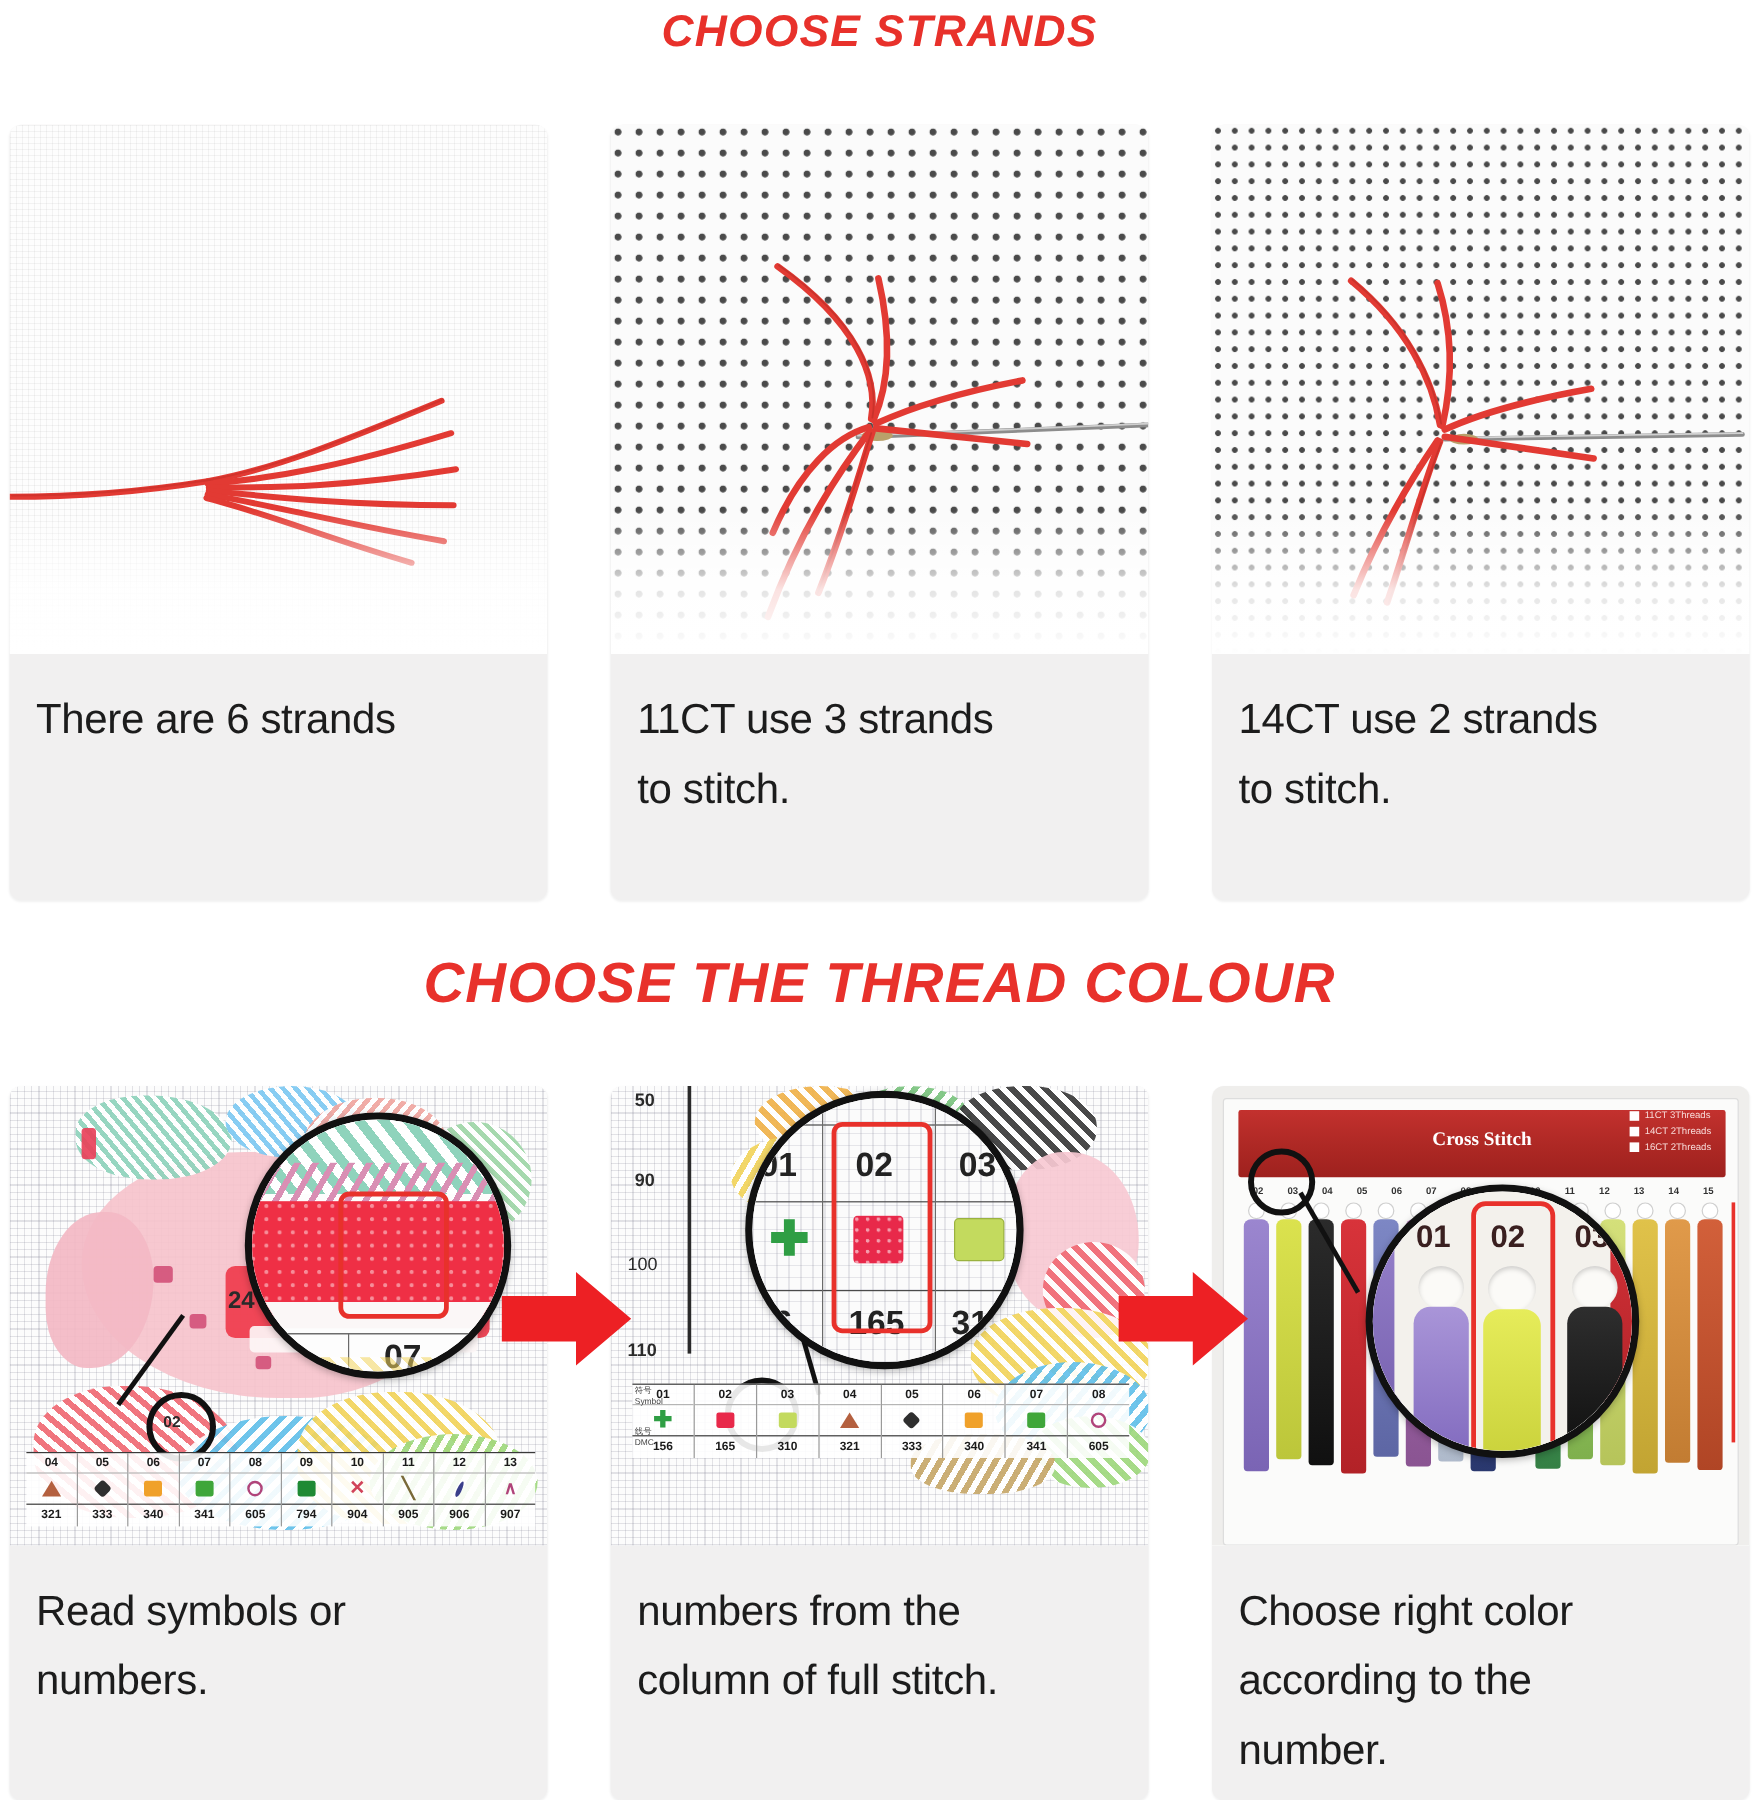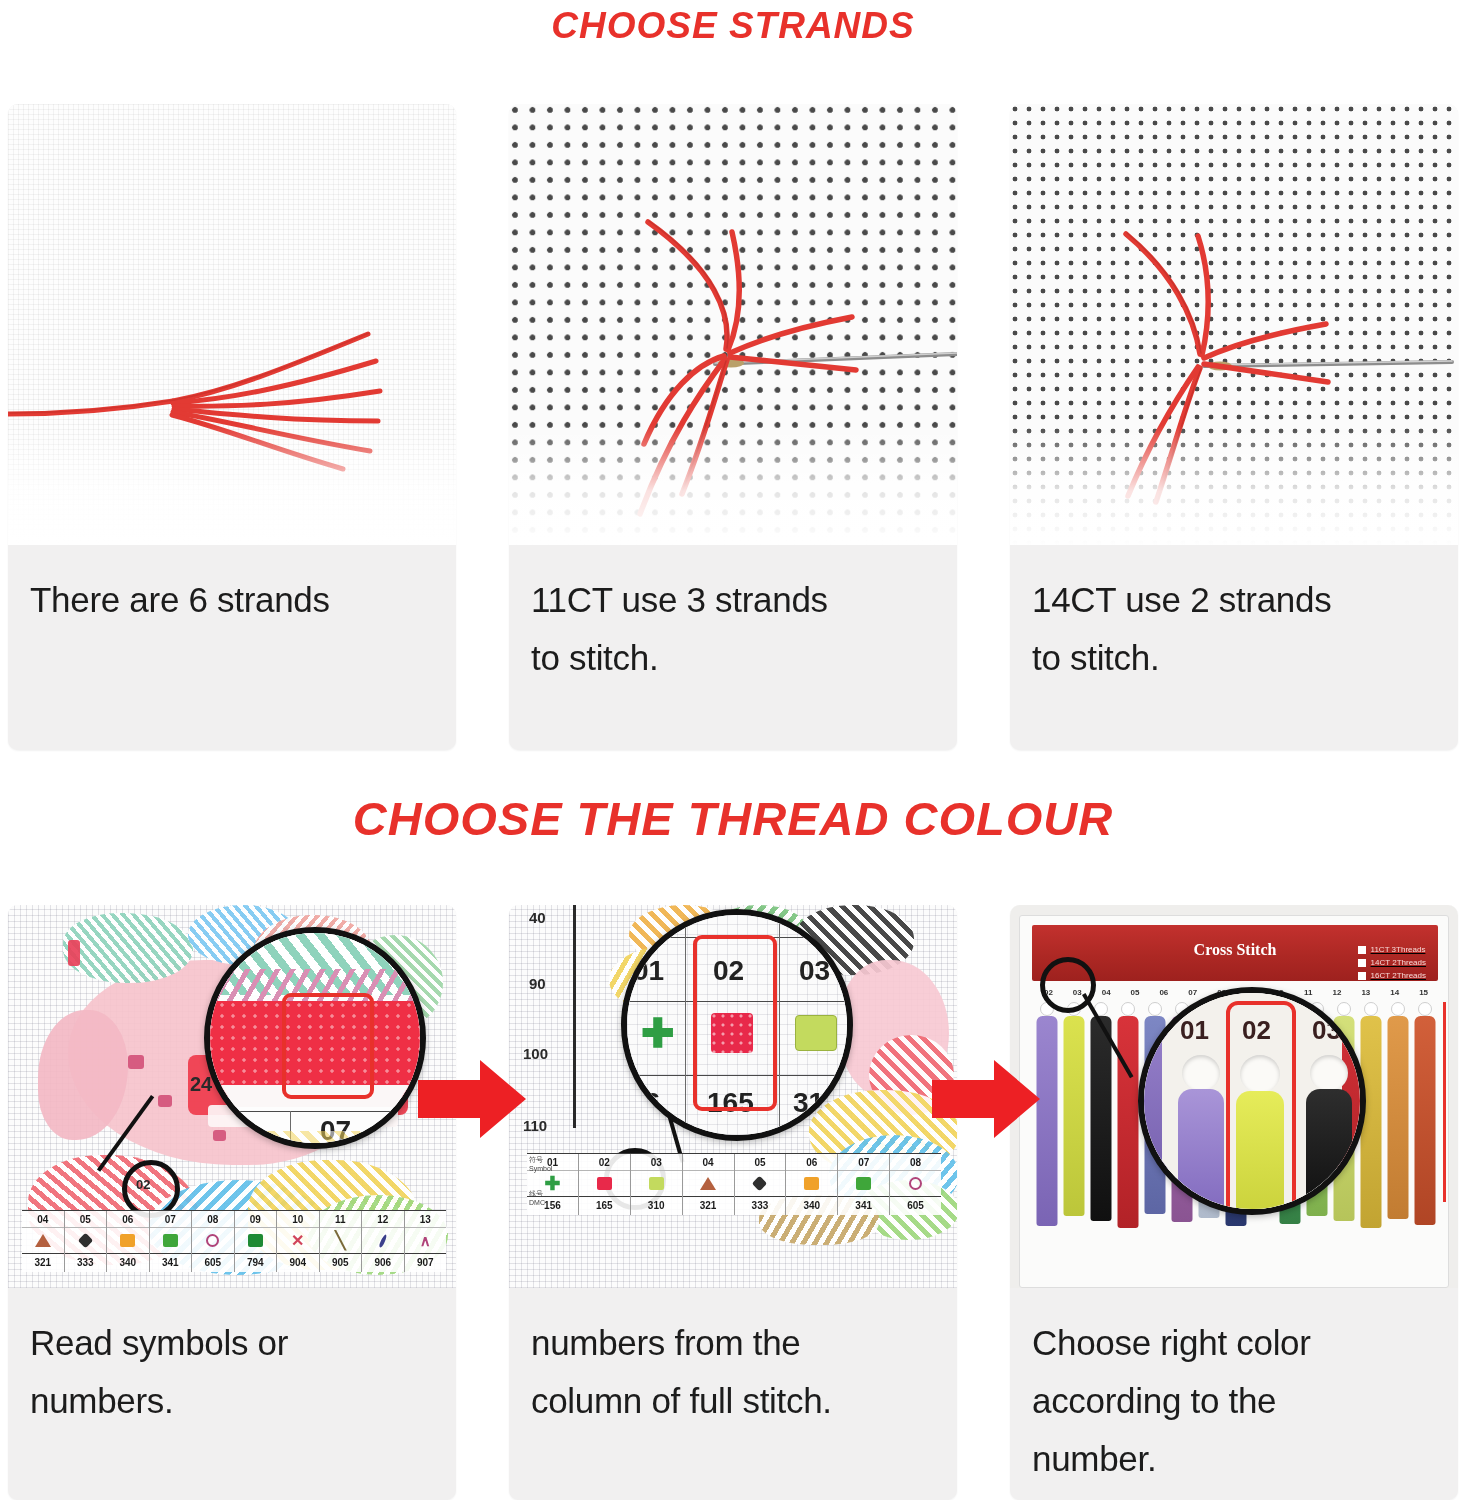--- a/index.html
+++ b/index.html
@@ -160,21 +160,21 @@
   .tc-header {
     position:absolute; left:12px; right:10px; top:9px; height:56px;
     background: linear-gradient(180deg,#c3312e 0%, #ad2824 55%, #9e211e 100%);
     border-radius:2px;
   }
   .tc-header-title {
     position:absolute; left:0; right:0; top:16px;
     text-align:center; color:#fff; font-size:16px; font-weight:bold;
     font-family:"Liberation Serif", serif;
   }
-  .tc-checks { position:absolute; right:12px; top:20px;text-decoration:underline; }
+  .tc-checks { position:absolute; right:12px; top:0; }
   .tc-check-row { display:flex; align-items:center; gap:5px; margin-bottom:4px; }
   .tc-box { width:8px; height:8px; background:#fff; }
   .tc-check-label { color:#f7d9d7; font-size:8px; font-family:"Liberation Sans", sans-serif; }
 
   .tc-numrow { position:absolute; left:14px; right:10px; top:72px; display:flex; }
   .tc-numcell { flex:1; text-align:center; font-size:8px; color:#333; font-weight:bold; }
 
   .tc-skeins { position:absolute; left:14px; right:10px; top:84px; bottom:6px; display:flex; }
   .tc-skein { flex:1; position:relative; }
   .tc-hole { position:absolute; left:50%; top:2px; transform:translateX(-50%); width:14px; height:14px; border-radius:50%; background:#fff; border:1px solid #cfcfcf; }
@@ -420,23 +420,23 @@
         <span class="ln">Read symbols or</span>
         <span class="ln">numbers.</span>
       </div>
     </div>
 
     <div class="card">
       <div class="photo">
         <div class="chart-bg"></div>
 
         <div style="position:absolute; left:64px; top:0; bottom:160px; width:3px; background:#2a2a2a;"></div>
-        <div style="position:absolute; left:20px; top:4px; font-size:15px; font-weight:bold; color:#2a2a2a;">40</div>
+        <div style="position:absolute; left:20px; top:4px; font-size:15px; font-weight:bold; color:#2a2a2a;">50</div>
         <div style="position:absolute; left:20px; top:70px; font-size:15px; font-weight:bold; color:#2a2a2a;">90</div>
-        <div style="position:absolute; left:14px; top:140px; font-size:15px; font-weight:bold; color:#2a2a2a;">100</div>
+        <div style="position:absolute; left:14px; top:140px; font-size:15px; font-weight:normal; color:#2a2a2a;">100</div>
         <div style="position:absolute; left:14px; top:212px; font-size:15px; font-weight:bold; color:#2a2a2a;">110</div>
 
         <div class="chart-art">
           <div class="blob" style="left:120px; top:0px; width:110px; height:60px; background:repeating-linear-gradient(45deg,#f0b24a 0 5px,#fff 5px 10px); border-radius:50%;"></div>
           <div class="blob" style="left:200px; top:0px; width:100px; height:55px; background:repeating-linear-gradient(130deg,#7bc47f 0 5px,#fff 5px 10px); border-radius:50%;"></div>
           <div class="blob" style="left:285px; top:0px; width:120px; height:70px; background:repeating-linear-gradient(45deg,#3a3a3a 0 5px,#fff 5px 10px); border-radius:48%;"></div>
           <div class="blob" style="left:100px; top:40px; width:130px; height:70px; background:repeating-linear-gradient(120deg,#f2d45c 0 5px,#fff 5px 10px); border-radius:50%;"></div>
           <div class="blob" style="left:330px; top:55px; width:110px; height:140px; background:#f7c9d2; border-radius:45% 55% 50% 50%;"></div>
           <div class="blob" style="left:360px; top:130px; width:85px; height:80px; background:repeating-linear-gradient(45deg,#f06a74 0 5px,#fff 5px 10px); border-radius:50%;"></div>
           <div class="blob" style="left:300px; top:185px; width:150px; height:85px; background:repeating-linear-gradient(45deg,#f2d45c 0 5px,#fff 5px 10px); border-radius:48%;"></div>

